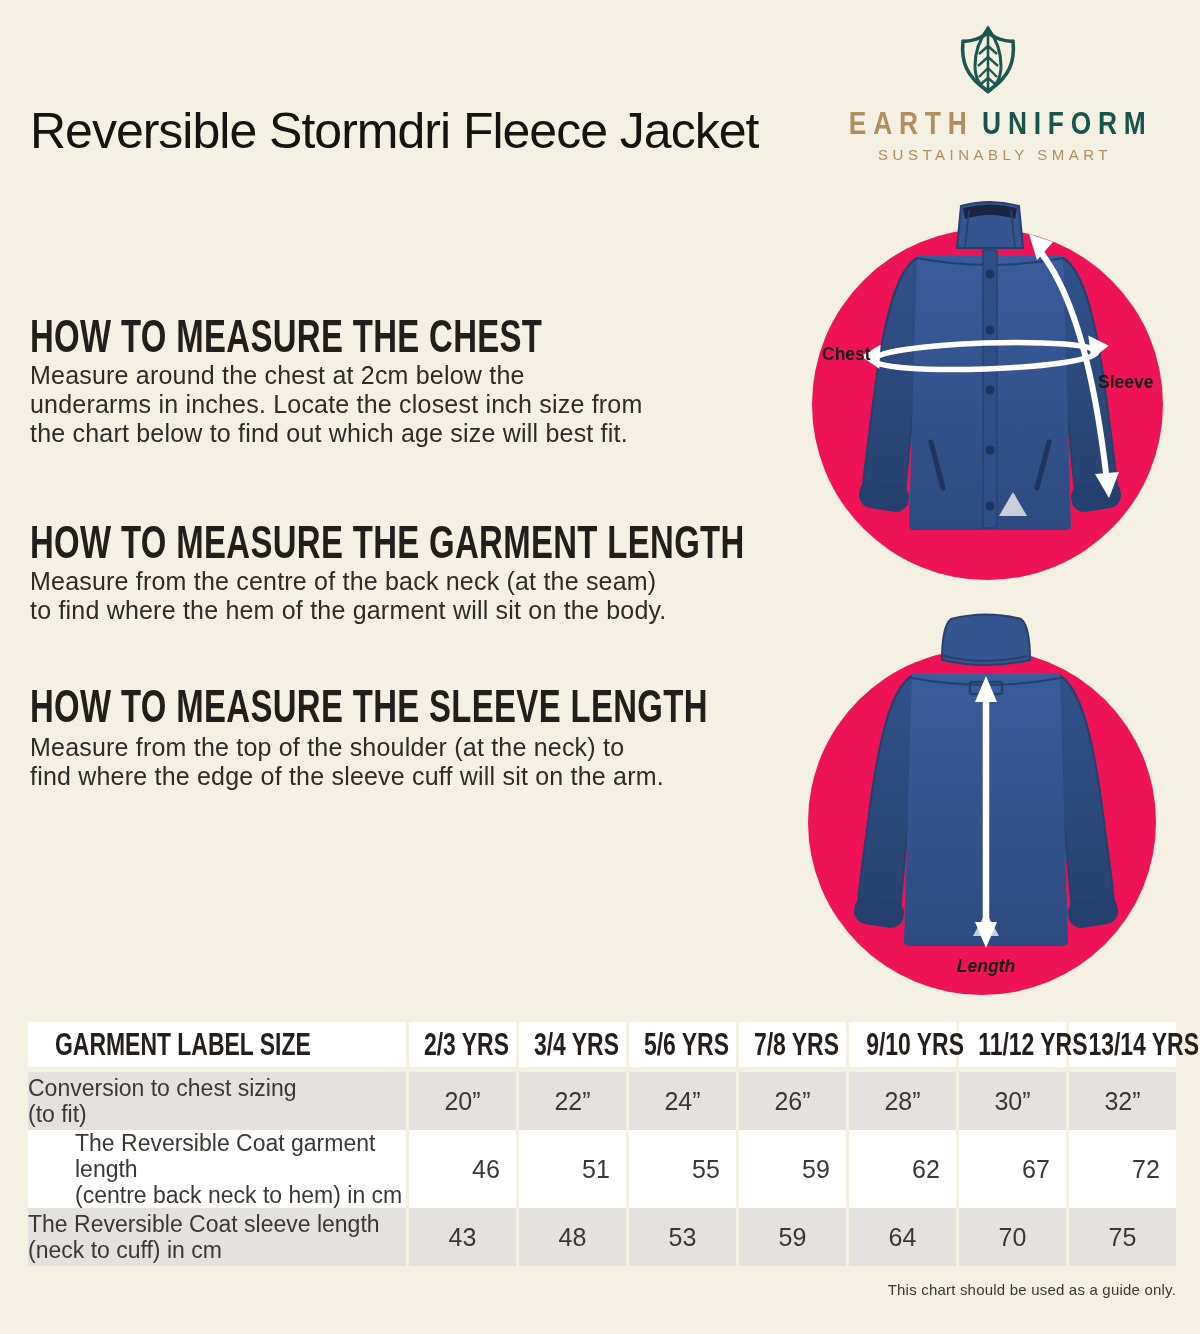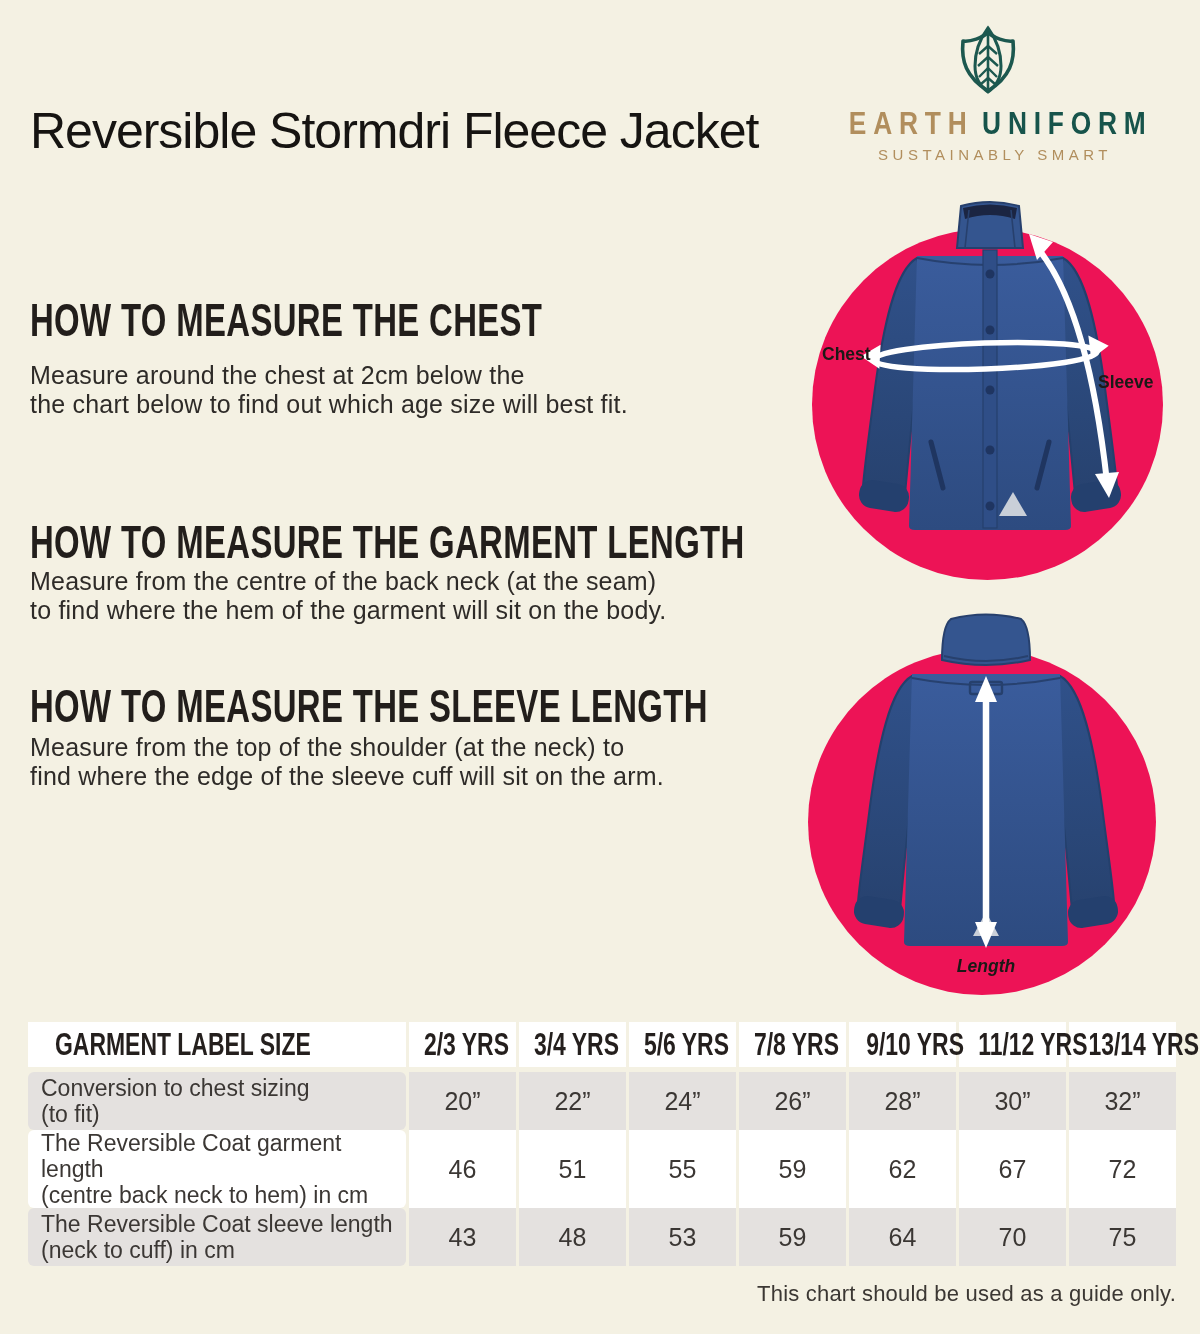--- a/index.html
+++ b/index.html
@@ -34,21 +34,21 @@
   .brand-earth{color:var(--tan);}
   .brand-uniform{color:#17544b;margin-left:10px;}
   .tagline{position:absolute;left:822px;top:146px;width:346px;text-align:center;
     font-size:15px;letter-spacing:4.5px;color:var(--tan);font-weight:500;white-space:nowrap;}
   
   .sect-h{position:absolute;left:30px;height:42px;}
   .cond{display:inline-block;transform:scaleX(.70);transform-origin:0 50%;white-space:nowrap;
     font-weight:800;font-size:47px;letter-spacing:.5px;color:#221e1b;line-height:40px;}
   .sect-b{position:absolute;left:30px;font-size:25px;line-height:29px;color:var(--body-ink);
     letter-spacing:.2px;white-space:nowrap;}
-  #h1{top:300px;} #b1{top:361px;}
+  #h1{top:316px;} #b1{top:361px;}
   #h2{top:522px;} #b2{top:567px;}
   #h3{top:686px;} #b3{top:733px;}
   
   .circle{position:absolute;border-radius:50%;background:var(--pink);}
   #circle-front{left:812px;top:229px;width:351px;height:351px;}
   #circle-back{left:808px;top:649px;width:348px;height:346px;}
   .jacket{position:absolute;}
   #jacket-front{left:845px;top:196px;}
   #jacket-back{left:838px;top:610px;}
   .diag-label{position:absolute;font-size:17.5px;font-weight:700;color:#1b1916;}
@@ -59,25 +59,25 @@
   table.sizes{position:absolute;left:28px;top:1022px;width:1148px;
     border-collapse:separate;border-spacing:0;table-layout:fixed;}
   table.sizes th,table.sizes td{padding:0;vertical-align:middle;}
   table.sizes th{background:#ffffff;height:50px;border-bottom:5px solid var(--cream);text-align:left;}
   table.sizes th.lbl{text-align:left;padding-left:27px;}
   .condh{display:inline-block;transform:scaleX(.74);transform-origin:50% 50%;white-space:nowrap;
     font-weight:800;font-size:31px;color:#241f1d;}
   th.lbl .condh{transform-origin:0 50%;}
   table.sizes th + th, table.sizes td + td{border-left:3px solid var(--cream);}
   table.sizes tbody td{height:58px;text-align:center;font-size:25px;color:var(--table-ink);}
-  table.sizes td.lbl{text-align:left;padding-left:13px;font-size:23px;line-height:26px;border-radius:6px;}
+  table.sizes td.lbl{text-align:left;font-size:23px;line-height:26px;}
   tr.gray td{background:var(--row-gray);}
-  tr.white td{background:#ffffff;}
-  
-  .footer-note{position:absolute;right:24px;top:1281px;font-size:22px;color:#3b3733;letter-spacing:.2px;}
+  tr.white td{background:#ffffff;padding-left:47px;}
+  
+  .footer-note{position:absolute;right:24px;top:1281px;font-size:15px;color:#3b3733;letter-spacing:.2px;}
 </style>
 </head>
 <body>
 
 <div class="page">
 
   <div class="title">Reversible Stormdri Fleece Jacket</div>
 
   <svg class="logo-shield" width="64" height="74" viewBox="0 0 64 74">
     <path d="M32 7 C27 13 14 17 7 16 C5 36 10 52 32 66 C54 52 59 36 57 16 C50 17 37 13 32 7 Z" fill="none" stroke="#1c584f" stroke-width="3.6" stroke-linejoin="round"></path>
@@ -90,20 +90,21 @@
       <span class="brand-earth">EARTH</span><span class="brand-uniform">UNIFORM</span>
     </span>
   </div>
   <div class="tagline">SUSTAINABLY SMART</div>
 
   <div id="h1" class="sect-h">
     <span class="cond">HOW TO MEASURE THE CHEST</span>
   </div>
   <div id="b1" class="sect-b">
     <div>Measure around the chest at 2cm below the</div>
+    <div>underarms in inches. Locate the closest inch size from</div>
     <div>the chart below to find out which age size will best fit.</div>
   </div>
 
   <div id="h2" class="sect-h">
     <span class="cond">HOW TO MEASURE THE GARMENT LENGTH</span>
   </div>
   <div id="b2" class="sect-b">
     <div>Measure from the centre of the back neck (at the seam)</div>
     <div>to find where the hem of the garment will sit on the body.</div>
   </div>

